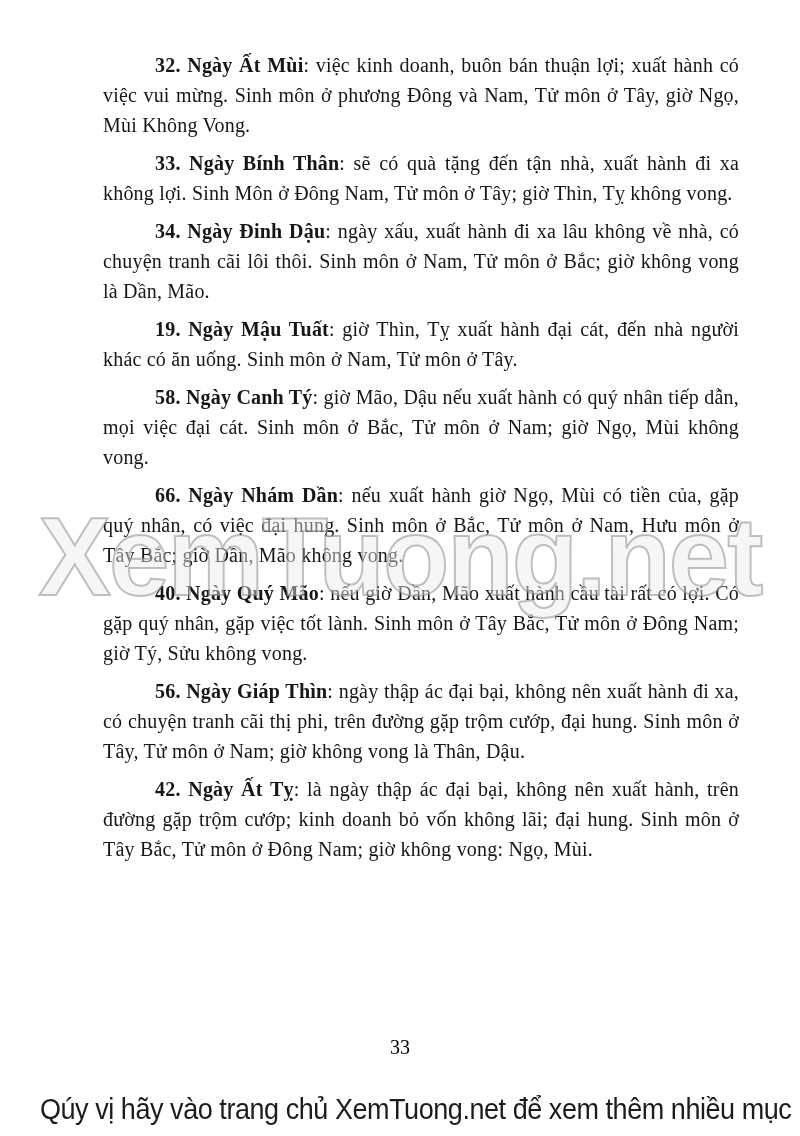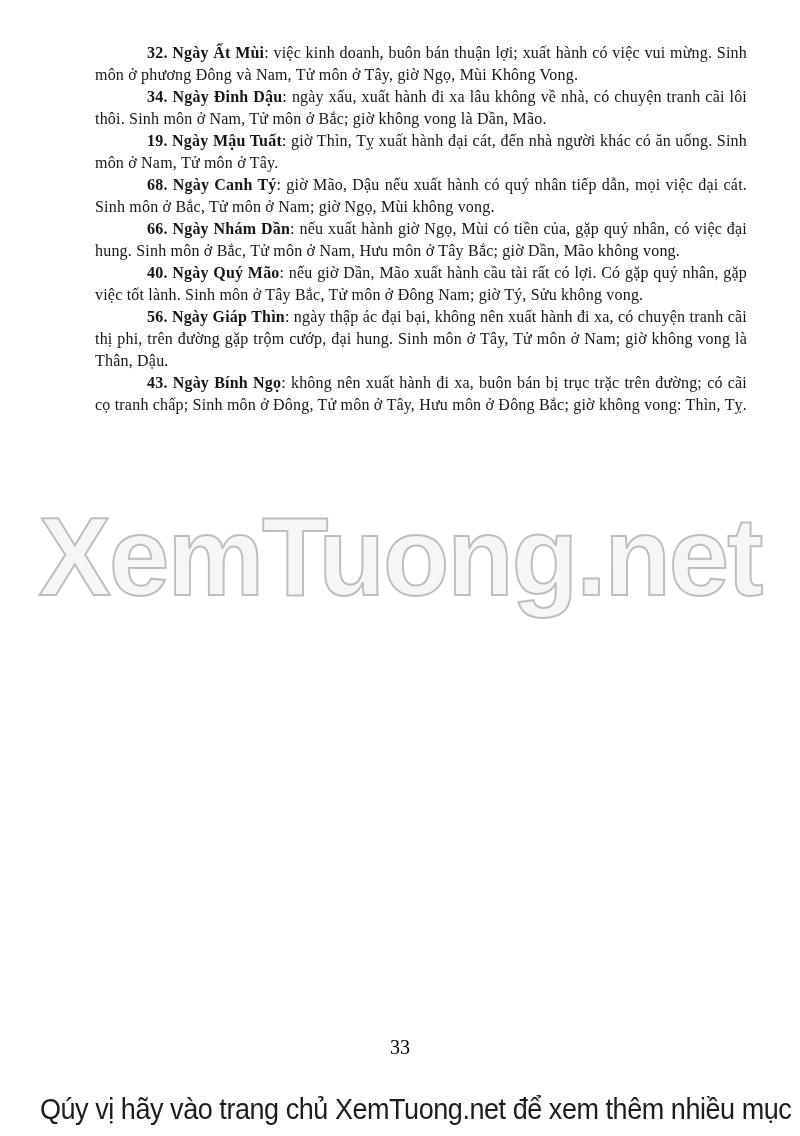--- a/index.html
+++ b/index.html
@@ -18,25 +18,25 @@
     font-family: "Liberation Serif", "DejaVu Serif", serif;
     color: #161616;
   }
   .content {
     position: absolute;
     top: 42px;
     left: 95px;
     width: 652px;
   }
   .entry {
-    margin: 0;
+    margin: 8px;
     text-align: justify;
     text-indent: 52px;
-    font-size: 16px;
-    line-height: 22px;
+    font-size: 20px;
+    line-height: 30px;
     letter-spacing: 0.2px;
   }
   .entry b {
     font-weight: bold;
   }
   .page-number {
     position: absolute;
     top: 1036px;
     left: 0;
     width: 800px;
@@ -79,26 +79,27 @@
 </style>
 </head>
 <body>
 
 <div class="page">
 
   <div class="watermark">XemTuong.net</div>
 
   <div class="content">
     <p class="entry"><b>32. Ngày Ất Mùi</b><span>: việc kinh doanh, buôn bán thuận lợi; xuất hành có việc vui mừng. Sinh môn ở phương Đông và Nam, Tử môn ở Tây, giờ Ngọ, Mùi Không Vong.</span></p>
+    <p class="entry"><b>33. Ngày Bính Thân</b><span>: sẽ có quà tặng đến tận nhà, xuất hành đi xa không lợi. Sinh Môn ở Đông Nam, Tử môn ở Tây; giờ Thìn, Tỵ không vong.</span></p>
     <p class="entry"><b>34. Ngày Đinh Dậu</b><span>: ngày xấu, xuất hành đi xa lâu không về nhà, có chuyện tranh cãi lôi thôi. Sinh môn ở Nam, Tử môn ở Bắc; giờ không vong là Dần, Mão.</span></p>
     <p class="entry"><b>19. Ngày Mậu Tuất</b><span>: giờ Thìn, Tỵ xuất hành đại cát, đến nhà người khác có ăn uống. Sinh môn ở Nam, Tử môn ở Tây.</span></p>
-    <p class="entry"><b>68. Ngày Canh Tý</b><span>: giờ Mão, Dậu nếu xuất hành có quý nhân tiếp dẫn, mọi việc đại cát. Sinh môn ở Bắc, Tử môn ở Nam; giờ Ngọ, Mùi không vong.</span></p>
+    <p class="entry"><b>58. Ngày Canh Tý</b><span>: giờ Mão, Dậu nếu xuất hành có quý nhân tiếp dẫn, mọi việc đại cát. Sinh môn ở Bắc, Tử môn ở Nam; giờ Ngọ, Mùi không vong.</span></p>
     <p class="entry"><b>66. Ngày Nhám Dần</b><span>: nếu xuất hành giờ Ngọ, Mùi có tiền của, gặp quý nhân, có việc đại hung. Sinh môn ở Bắc, Tử môn ở Nam, Hưu môn ở Tây Bắc; giờ Dần, Mão không vong.</span></p>
     <p class="entry"><b>40. Ngày Quý Mão</b><span>: nếu giờ Dần, Mão xuất hành cầu tài rất có lợi. Có gặp quý nhân, gặp việc tốt lành. Sinh môn ở Tây Bắc, Tử môn ở Đông Nam; giờ Tý, Sửu không vong.</span></p>
     <p class="entry"><b>56. Ngày Giáp Thìn</b><span>: ngày thập ác đại bại, không nên xuất hành đi xa, có chuyện tranh cãi thị phi, trên đường gặp trộm cướp, đại hung. Sinh môn ở Tây, Tử môn ở Nam; giờ không vong là Thân, Dậu.</span></p>
-    <p class="entry"><b>43. Ngày Bính Ngọ</b><span>: không nên xuất hành đi xa, buôn bán bị trục trặc trên đường; có cãi cọ tranh chấp; Sinh môn ở Đông, Tử môn ở Tây, Hưu môn ở Đông Bắc; giờ không vong: Thìn, Tỵ.</span></p>
+    <p class="entry"><b>42. Ngày Ất Tỵ</b><span>: là ngày thập ác đại bại, không nên xuất hành, trên đường gặp trộm cướp; kinh doanh bỏ vốn không lãi; đại hung. Sinh môn ở Tây Bắc, Tử môn ở Đông Nam; giờ không vong: Ngọ, Mùi.</span></p>
   </div>
 
   <div class="page-number">33</div>
 
   <div class="footer-bar">Qúy vị hãy vào trang chủ XemTuong.net để xem thêm nhiều mục hay khác</div>
 
 </div>
 
 </body></html>

